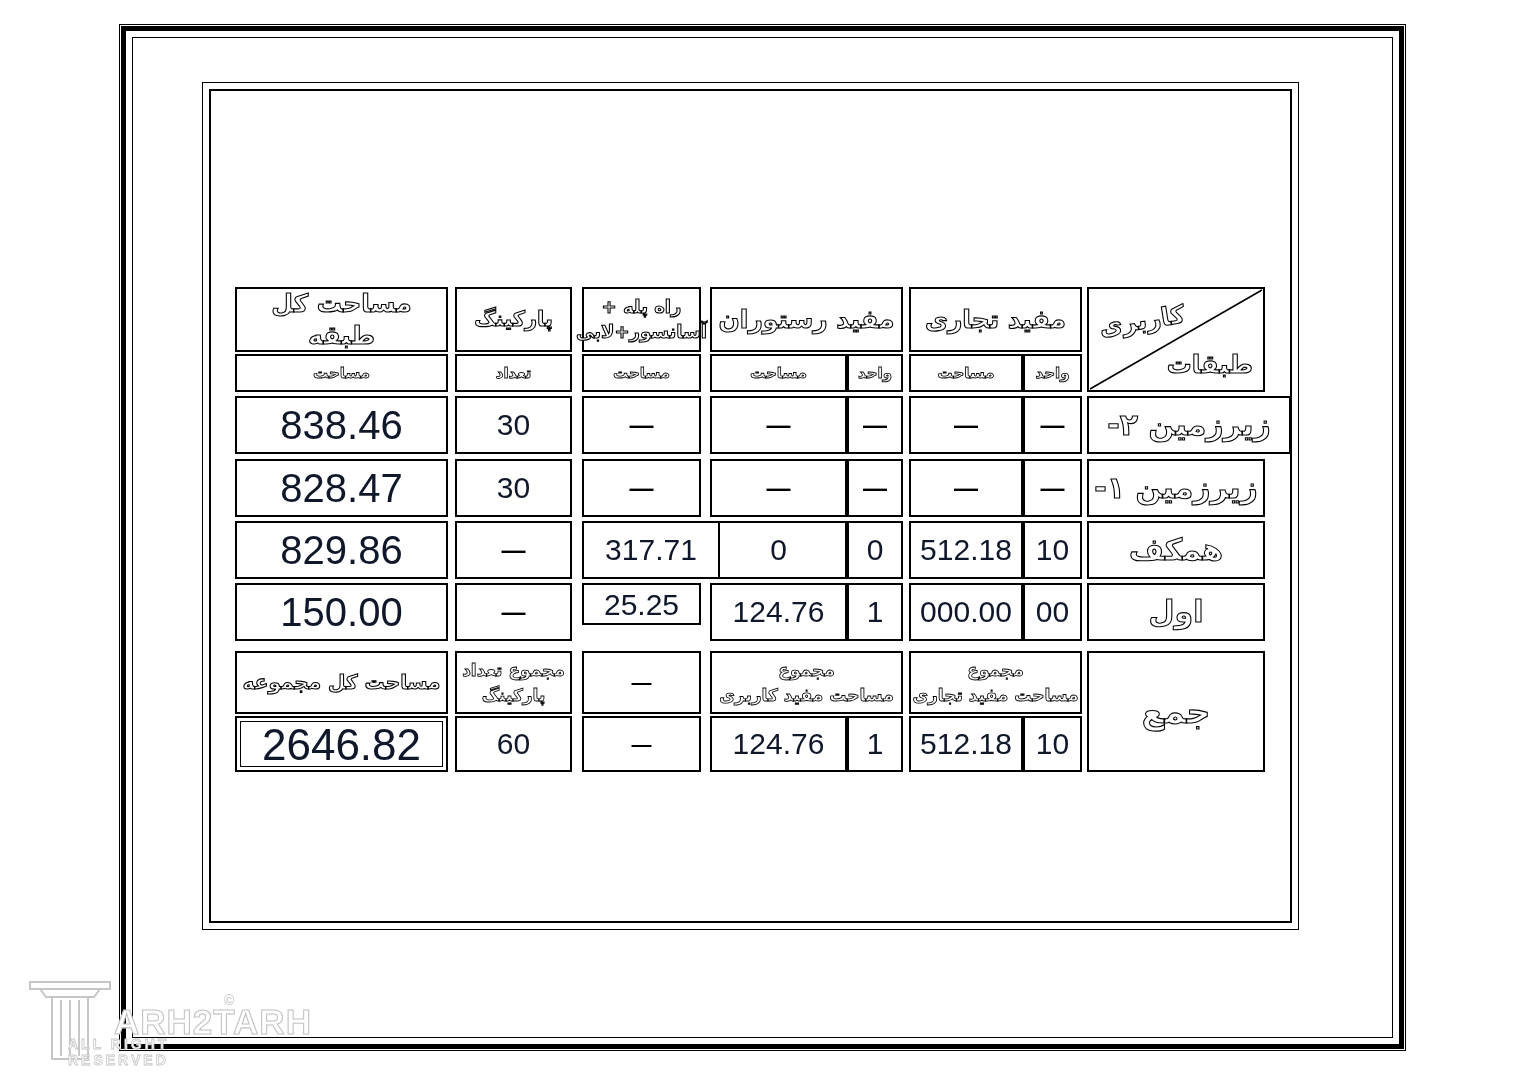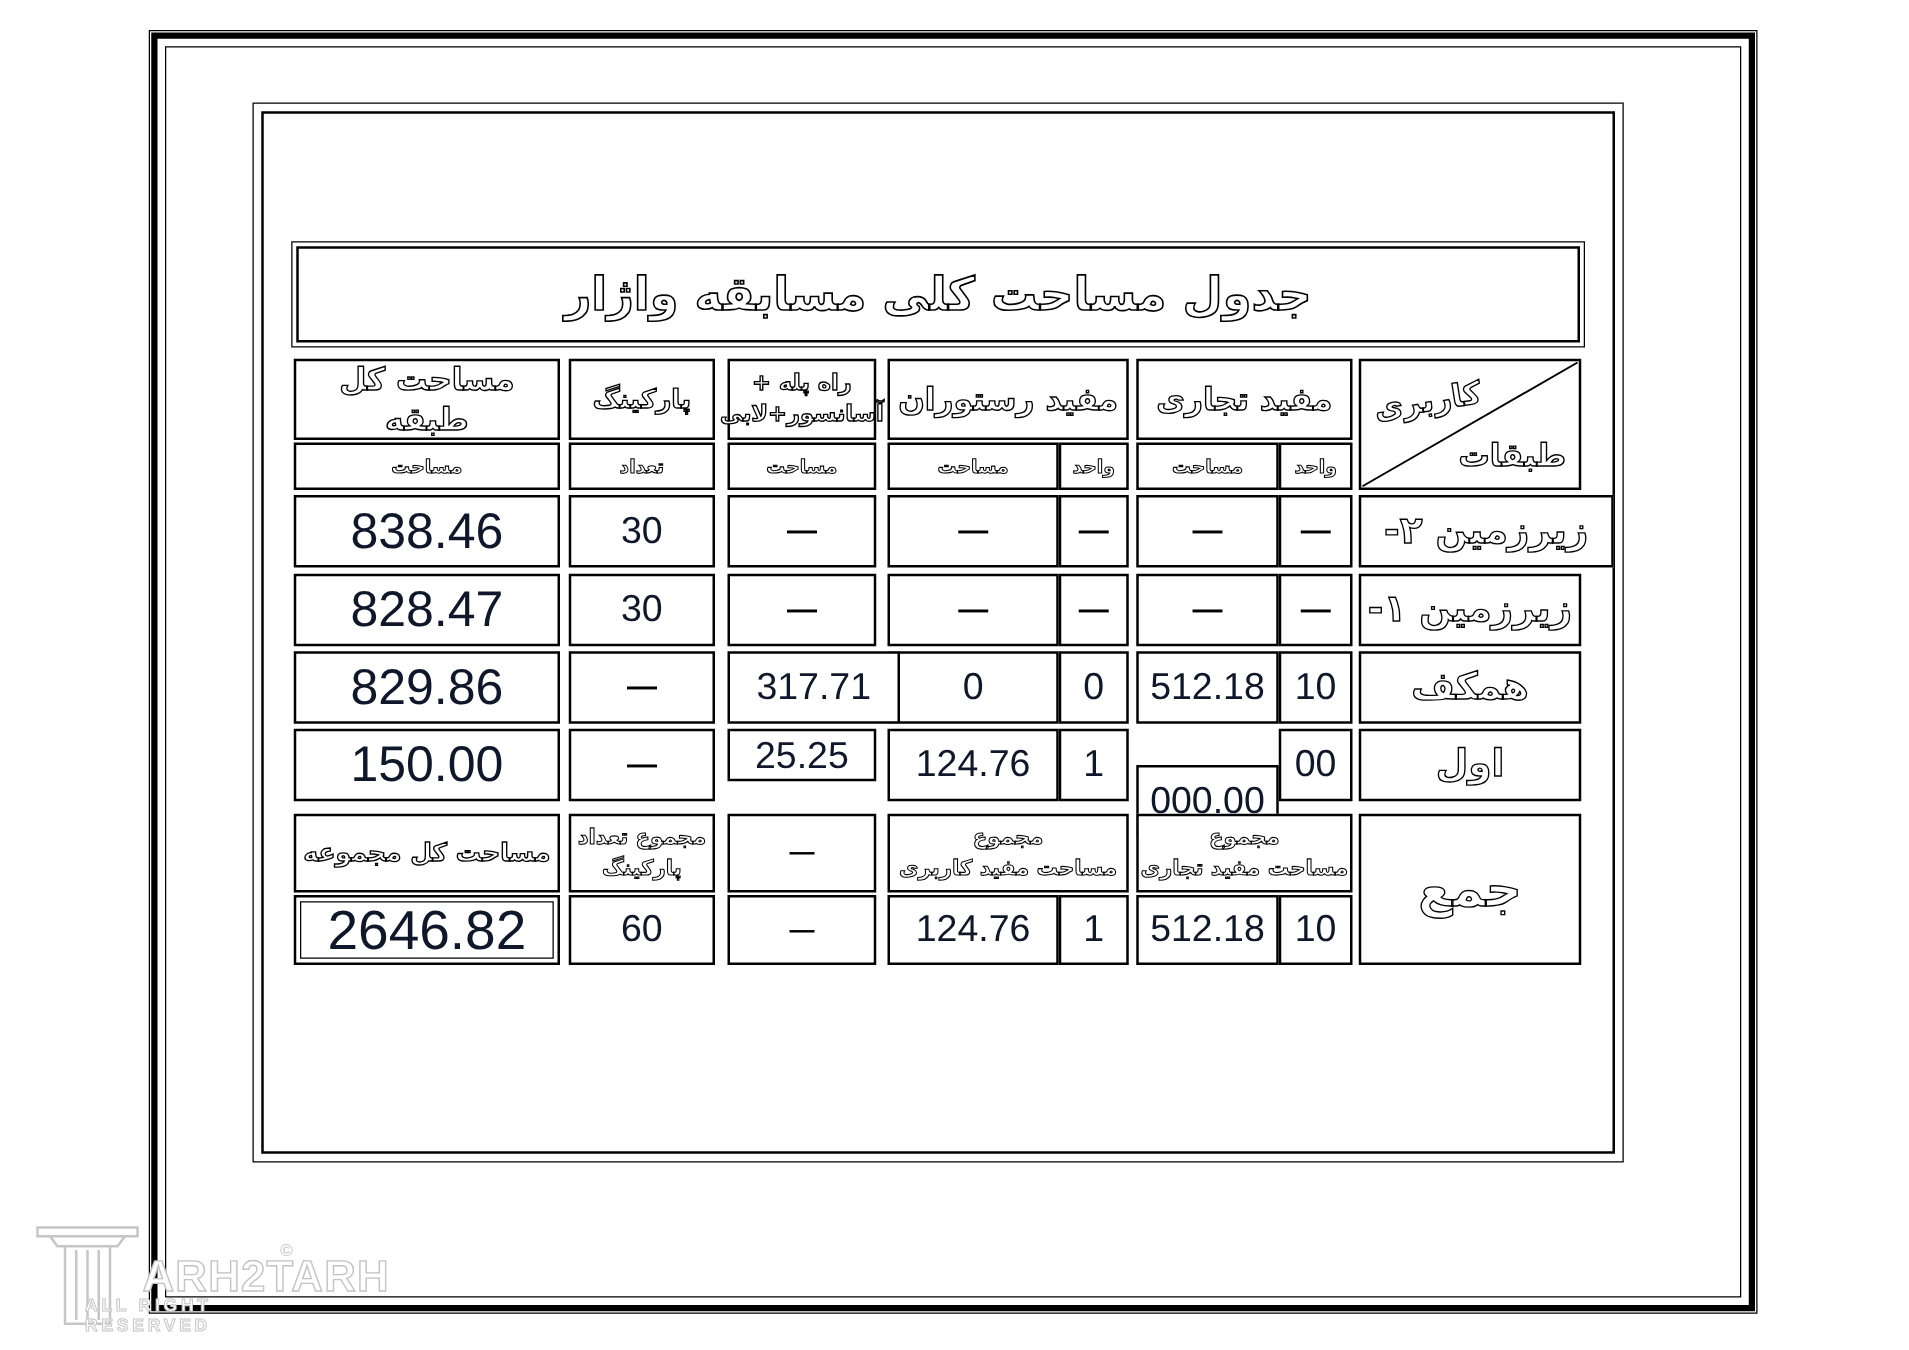--- a/index.html
+++ b/index.html
@@ -29,21 +29,21 @@
     .fa-lg{-webkit-text-stroke:1.3px #000;}
     .fa-sm{-webkit-text-stroke:.85px #000;}
     .wm-brand,.wm-sub{color:#fff !important;-webkit-text-stroke:1.1px #c3c3c3;}
     .wm-sub{-webkit-text-stroke:.8px #c6c6c6;}
   }
   .fs-title{font-size:37px;}
   .fs-gh{font-size:25px;}      
   .fs-gh2{font-size:18px;line-height:1.35;}
   .fs-sub{font-size:15px;}
   .fs-row{font-size:30px;}
-  .fs-jam{font-size:40px;}
+  .fs-jam{font-size:33px;}
   .fs-tot{font-size:17px;line-height:1.45;}
   .fs-grand{font-size:20px;}
   .n-lg{font-size:40px;}
   .n-md{font-size:30px;}
   .n-grand{font-size:44px;}
   .d-md{font-size:24px;}
   
   .corner-svg{position:absolute;inset:0;}
   .corner-usage{position:absolute;left:10px;top:16px;transform:rotate(-9deg);}
   .corner-floors{position:absolute;right:10px;bottom:10px;}
@@ -65,25 +65,20 @@
 <div class="page">
 
   <div class="abs frame-a">
     <div class="frame-a-thick"></div>
     <div class="frame-a-inner"></div>
   </div>
   <div class="abs frame-b">
     <div class="frame-b-inner"></div>
   </div>
 
-  <div class="abs titlebox">
-    <div class="titlebox-inner">
-      <span class="fa fa-lg fs-title">جدول مساحت کلی مسابقه واژار</span>
-    </div>
-  </div>
 
   <div class="box" style="left:1087px;top:287px;width:178px;height:105px;">
     <svg class="corner-svg" viewBox="0 0 174 101">
       <line x1="1" y1="100" x2="173" y2="1" stroke="#000" stroke-width="1.6"></line>
     </svg>
     <span class="fa fs-gh corner-usage">کاربری</span>
     <span class="fa fs-gh corner-floors">طبقات</span>
   </div>
 
   <div class="box" style="left:909px;top:287px;width:173px;height:65px;">
@@ -199,21 +194,21 @@
   <div class="box" style="left:235px;top:521px;width:213px;height:58px;">
     <span class="num n-lg">829.86</span>
     </div>
 
   <div class="box" style="left:1087px;top:583px;width:178px;height:58px;">
     <span class="fa fs-row">اول</span>
     </div>
   <div class="box" style="left:1023px;top:583px;width:59px;height:58px;">
     <span class="num n-md">00</span>
     </div>
-  <div class="box" style="left:909px;top:612px;width:114px;height:58px;">
+  <div class="box" style="left:909px;top:583px;width:114px;height:58px;">
     <span class="num n-md">000.00</span>
     </div>
   <div class="box" style="left:847px;top:583px;width:56px;height:58px;">
     <span class="num n-md">1</span>
     </div>
   <div class="box" style="left:710px;top:583px;width:137px;height:58px;">
     <span class="num n-md">124.76</span>
     </div>
   <div class="box" style="left:582px;top:583px;width:119px;height:42px;justify-content:flex-end;">
     <span class="num n-md">25.25</span>

